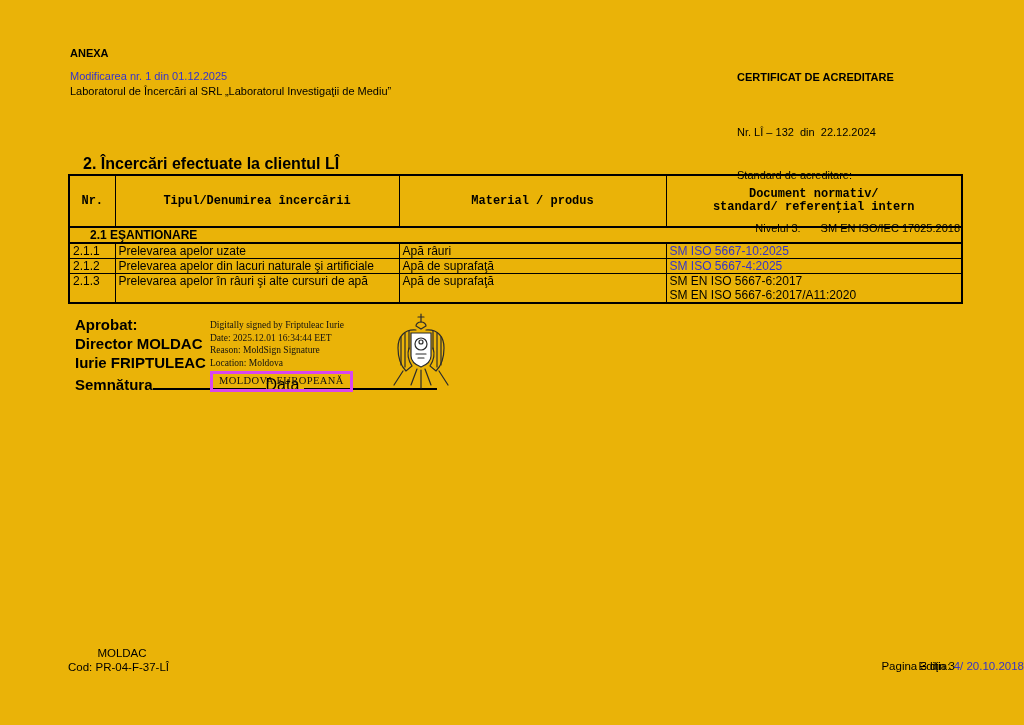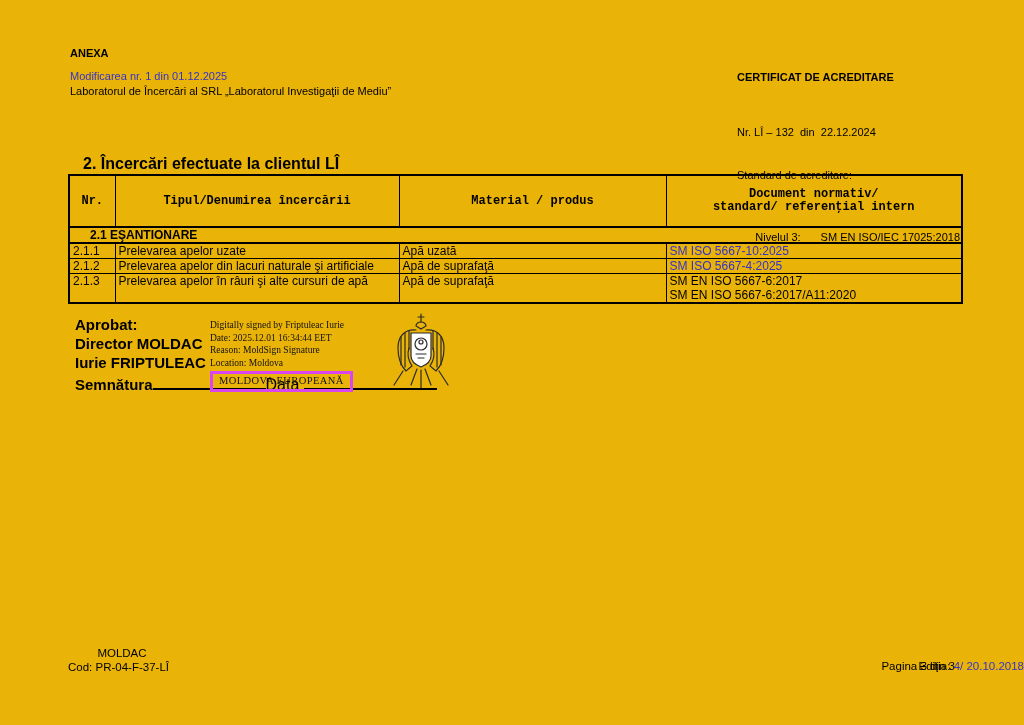--- a/index.html
+++ b/index.html
@@ -10,21 +10,21 @@
   .b{font-weight:bold;}
   .s11{font-size:11px;line-height:12px;}
   .link{color:#3333cc;}
   
   .hdr-left{position:absolute;left:70px;top:47px;}
   .hdr-left .row2{margin-top:11px;}
   .hdr-left .row3{margin-top:3px;}
   .hdr-right{position:absolute;left:737px;top:47px;white-space:pre-wrap;}
   .hdr-right .row2{margin-top:19px;}
   .hdr-right .row3{margin-top:7px;}
-  .hdr-right .row4{margin-top:14px;}
+  .hdr-right .row4{margin-top:5px;}
   .lvl-gap{margin-left:20px;}
   
   .title{position:absolute;left:68px;top:140px;margin:15px;font-size:16px;font-weight:bold;text-align:center;}
   
   table.tests{
     position:absolute;left:68px;top:174px;width:893px;
     border-collapse:collapse;table-layout:fixed;font-size:12px;
     border:2px solid #000;
   }
   table.tests th,table.tests td{
@@ -97,21 +97,21 @@
         </th>
       </tr>
     </thead>
     <tbody>
         <tr class="section-tr">
           <td colspan="4">2.1 EŞANTIONARE</td>
         </tr>
         <tr>
           <td class="c-nr">2.1.1</td>
           <td>Prelevarea apelor uzate</td>
-          <td>Apă uzată</td>
+          <td>Apă râuri</td>
           <td>
             <div class="link">SM ISO 5667-10:2025</div>
           </td>
         </tr>
         <tr>
           <td class="c-nr">2.1.2</td>
           <td>Prelevarea apelor din lacuri naturale şi artificiale</td>
           <td>Apă de suprafaţă</td>
           <td>
             <div class="link">SM ISO 5667-4:2025</div>

